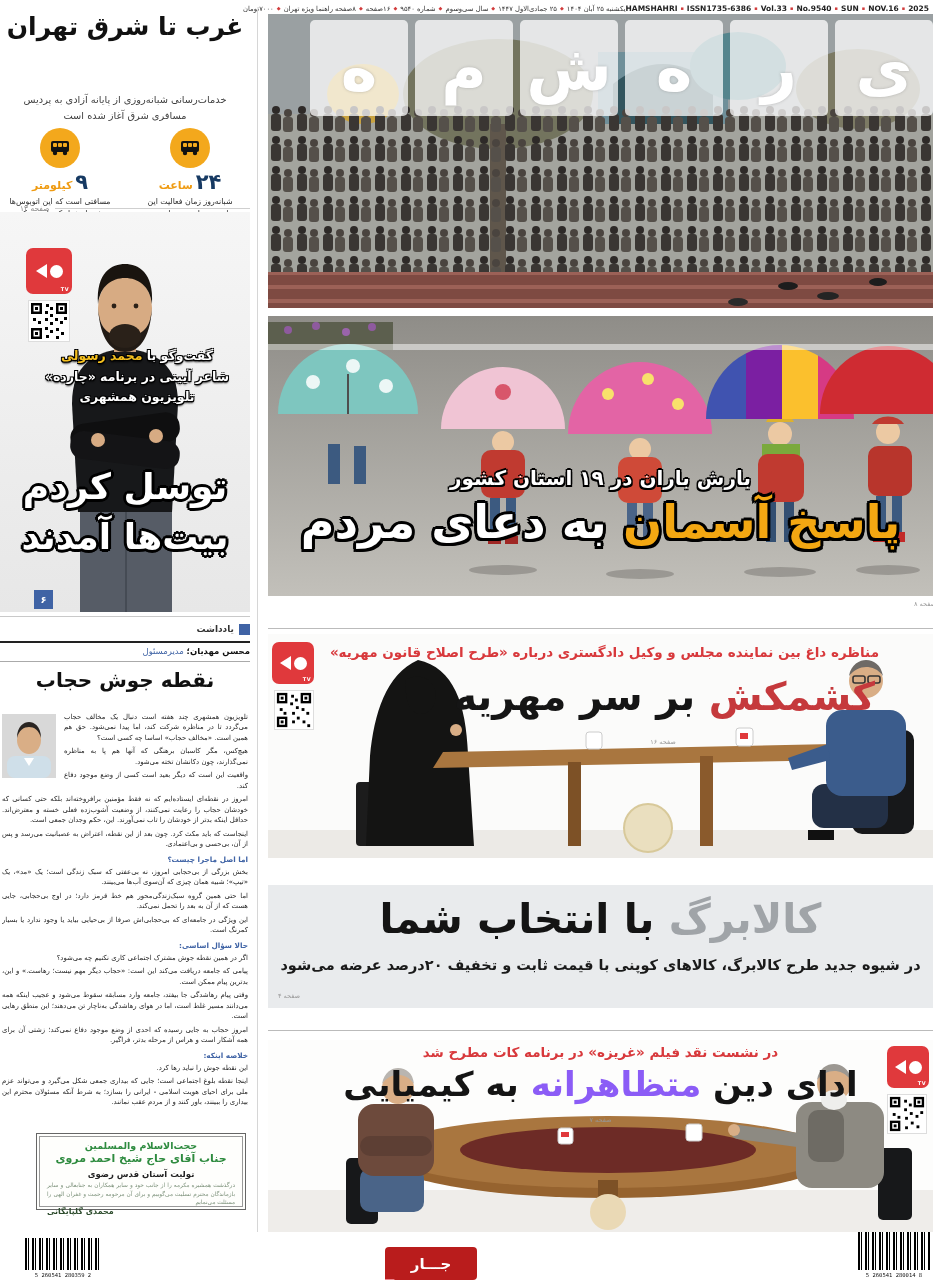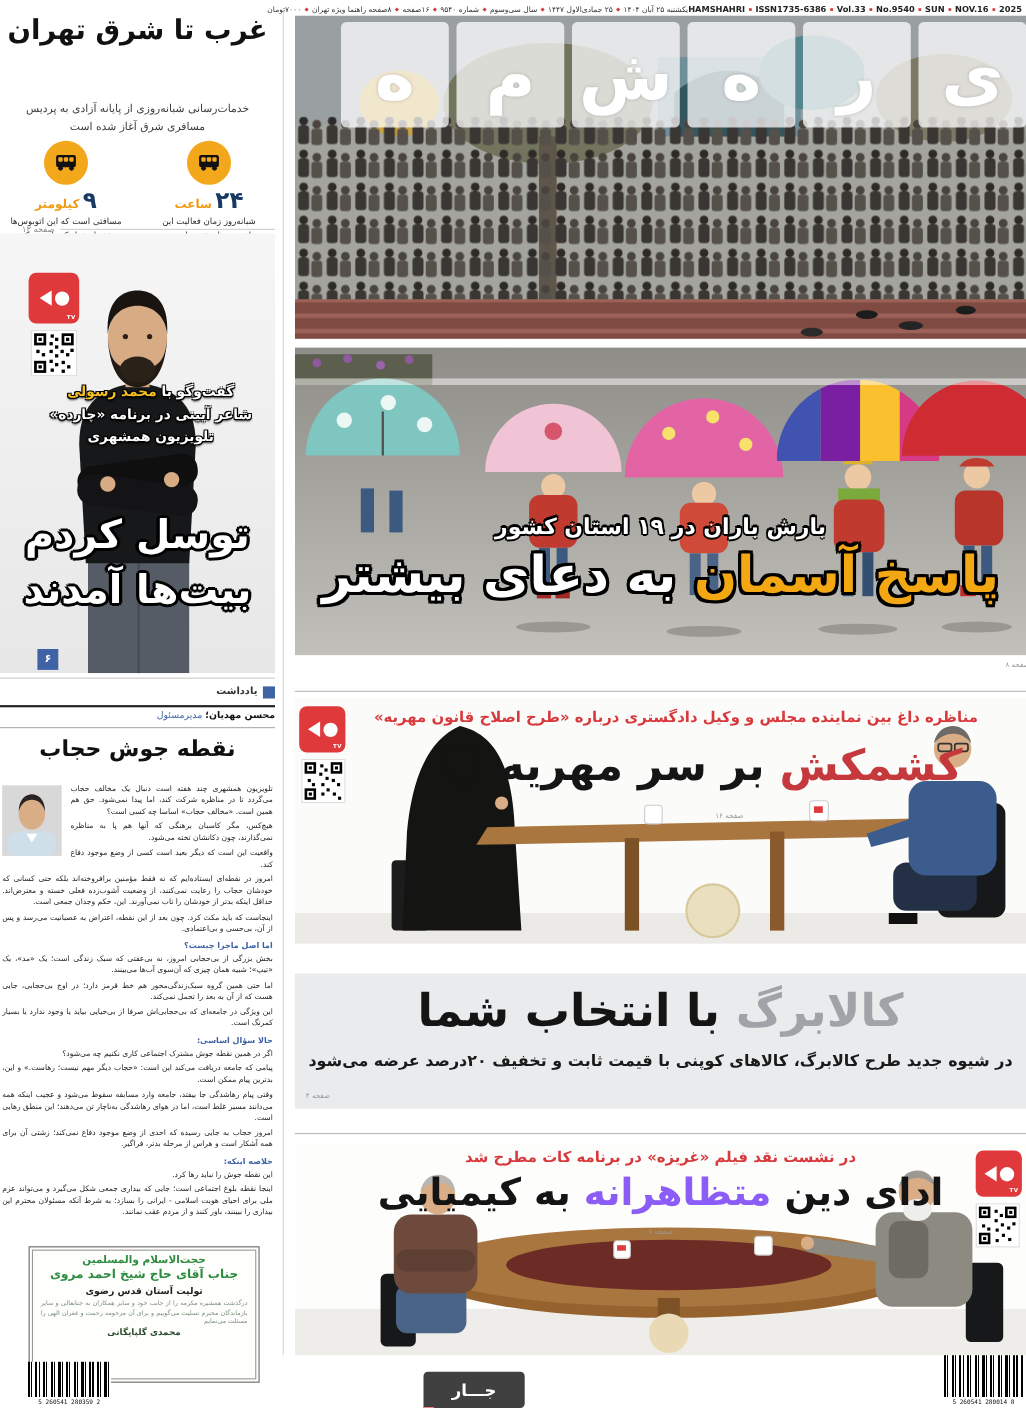--- a/index.html
+++ b/index.html
@@ -62,28 +62,28 @@
   .byline .nm{font-weight:bold;color:#111;}
   .byline .rl{color:#3f63a5;}
   .note-headline{position:absolute;top:668px;left:0;right:0;text-align:center;
                  font-size:20px;font-weight:bold;color:#101010;}
   .note-body{position:absolute;top:712px;left:2px;right:2px;height:418px;overflow:hidden;
              font-size:6.9px;line-height:1.52;color:#1c1c1c;text-align:justify;}
   .note-body p{margin:0 0 3px;}
   .note-subhead{color:#3f63a5;font-weight:bold;font-size:7.3px;margin:4px 0 2px !important;}
   .author-photo{float:left;width:54px;height:64px;margin:2px 8px 4px 0;background:#dcdcdc;}
   
-  .obit{position:absolute;left:26px;top:1133px;width:210px;height:124px;background:#fefefc;
+  .obit{position:absolute;left:36px;top:1133px;width:210px;height:77px;background:#fefefc;
         border:1px solid #666;padding:6px 10px 4px;}
   .obit::before{content:"";position:absolute;inset:2px;border:1px solid #999;pointer-events:none;}
   .obit .l1{text-align:center;font-size:9.5px;font-weight:bold;color:#2e8b3f;}
   .obit .l2{text-align:center;font-size:11px;font-weight:bold;color:#2e8b3f;margin-top:1px;}
   .obit .l3{text-align:center;font-size:8.5px;font-weight:bold;color:#222;margin-top:4px;}
   .obit .bd{font-size:5.8px;color:#7c917a;line-height:1.5;text-align:justify;margin-top:2px;}
-  .obit .sg{font-size:8px;font-weight:bold;color:#2e4d2e;text-align:center;margin-top:0;}
+  .obit .sg{font-size:8px;font-weight:bold;color:#2e4d2e;text-align:left;margin-top:0;}
   .barcode{position:absolute;background:repeating-linear-gradient(to right,
             #000 0 2px,#fff 2px 3px,#000 3px 4px,#fff 4px 7px,#000 7px 9px,#fff 9px 10px,
             #000 10px 11px,#fff 11px 14px);}
   .barcode .digits{position:absolute;left:0;right:0;bottom:-8px;text-align:center;direction:ltr;
                    font-family:"DejaVu Sans Mono",monospace;font-size:5.5px;color:#111;background:#fff;}
   
   .rightcol{position:absolute;left:268px;top:0;width:665px;height:1280px;}
   .mainimg{position:absolute;top:14px;left:0;width:665px;height:582px;overflow:hidden;}
   .masthead{position:absolute;top:6px;right:0;display:flex;gap:7px;direction:rtl;}
   .m-sq{width:98px;height:96px;background:rgba(255,255,255,.74);border-radius:5px;
@@ -94,39 +94,39 @@
                text-shadow:1.5px 1.5px 0 #000,-1.5px 1.5px 0 #000,1.5px -1.5px 0 #000,-1.5px -1.5px 0 #000,0 2px 0 #000,0 -2px 0 #000;}
   .main-headline{position:absolute;top:482px;left:0;right:0;text-align:center;
                  font-size:46px;font-weight:bold;line-height:1.15;
                  text-shadow:2.5px 2.5px 0 #000,-2.5px 2.5px 0 #000,2.5px -2.5px 0 #000,-2.5px -2.5px 0 #000,
                              0 3px 0 #000,0 -3px 0 #000,3px 0 0 #000,-3px 0 0 #000;}
   .main-headline .hl-orange{color:#f3a712;}
   .main-headline .hl-white{color:#fff;}
   .small-ref{font-size:6.5px;color:#979797;}
   .mehr{position:absolute;top:634px;left:0;width:665px;height:224px;}
   .mehr svg,.inst svg{position:absolute;inset:0;}
-  .mehr-kicker{position:absolute;top:10px;right:44px;font-size:13.5px;font-weight:bold;color:#d8393c;}
+  .mehr-kicker{position:absolute;top:10px;right:54px;font-size:13.5px;font-weight:bold;color:#d8393c;}
   .mehr-headline{position:absolute;top:40px;right:58px;font-size:39px;font-weight:bold;color:#151515;}
   .mehr-headline .red{color:#c5393c;}
   .mehr-ref{position:absolute;top:104px;right:240px;width:60px;text-align:center;}
   .kala{position:absolute;top:885px;left:0;width:665px;height:123px;background:#e9ebed;}
   .kala-headline{position:absolute;top:10px;left:0;right:0;text-align:center;
                  font-size:41px;font-weight:bold;color:#141414;}
   .kala-headline .gray{color:#a0a4a8;}
   .kala-sub{position:absolute;top:72px;left:0;right:0;text-align:center;
             font-size:14.5px;font-weight:bold;color:#1a1a1a;}
   .kala-ref{position:absolute;left:10px;bottom:8px;}
   .inst{position:absolute;top:1040px;left:0;width:665px;height:192px;}
   .inst-kicker{position:absolute;top:4px;left:0;right:0;text-align:center;
                font-size:13.5px;font-weight:bold;color:#d8393c;}
   .inst-headline{position:absolute;top:24px;left:0;right:0;text-align:center;
                  font-size:34px;font-weight:bold;color:#141414;}
   .inst-headline .gray{color:#8b5cf6;}
   .inst-ref{position:absolute;top:76px;left:0;right:0;text-align:center;}
-  .jar{position:absolute;left:117px;top:1247px;width:92px;height:33px;background:#404040;
+  .jar{position:absolute;left:117px;top:1247px;width:92px;height:33px;background:#b91c1c;
        border-radius:4px 4px 4px 0;display:flex;align-items:center;justify-content:center;
        color:#fff;font-size:15px;font-weight:bold;}
   .jar::after{content:"";position:absolute;left:0;bottom:-8px;border-top:9px solid #ef828c;
               border-right:10px solid transparent;}
 </style>
 </head>
 <body>
 
 <div class="page">
 
@@ -426,21 +426,21 @@
           <div class="m-sq">
             <span>م</span>
           </div>
           <div class="m-sq">
             <span>ه</span>
           </div>
         </div>
       <div class="main-kicker">بارش باران در ۱۹ استان کشور</div>
       <div class="main-headline">
         <span class="hl-orange">پاسخ آسمان</span>
-        <span class="hl-white">به دعای بیشتر</span>
+        <span class="hl-white">به دعای مردم</span>
       </div>
     </div>
     <div class="small-ref" style="position:absolute;top:600px;right:655px;white-space:nowrap;right:auto;left:646px;"><span>صفحه ۸</span></div>
     <div class="rule" style="left:0;right:0;top:628px;background:#bbb"></div>
 
     <div class="mehr">
       <svg viewBox="0 0 665 224">
         <rect width="665" height="224" fill="#fbfbfa"></rect>
         <rect y="196" width="665" height="28" fill="#eceae6"></rect>
         <rect x="88" y="148" width="34" height="64" rx="4" fill="#1c1c1c"></rect>

